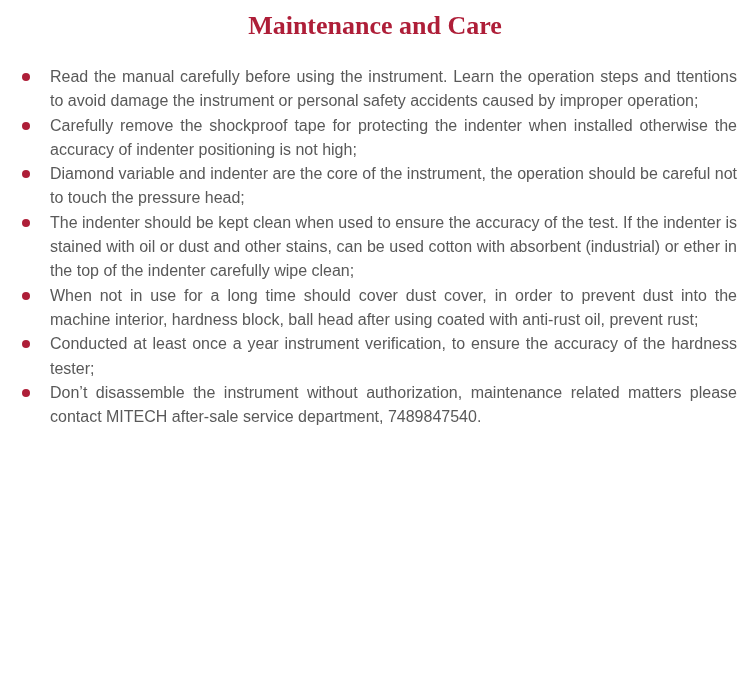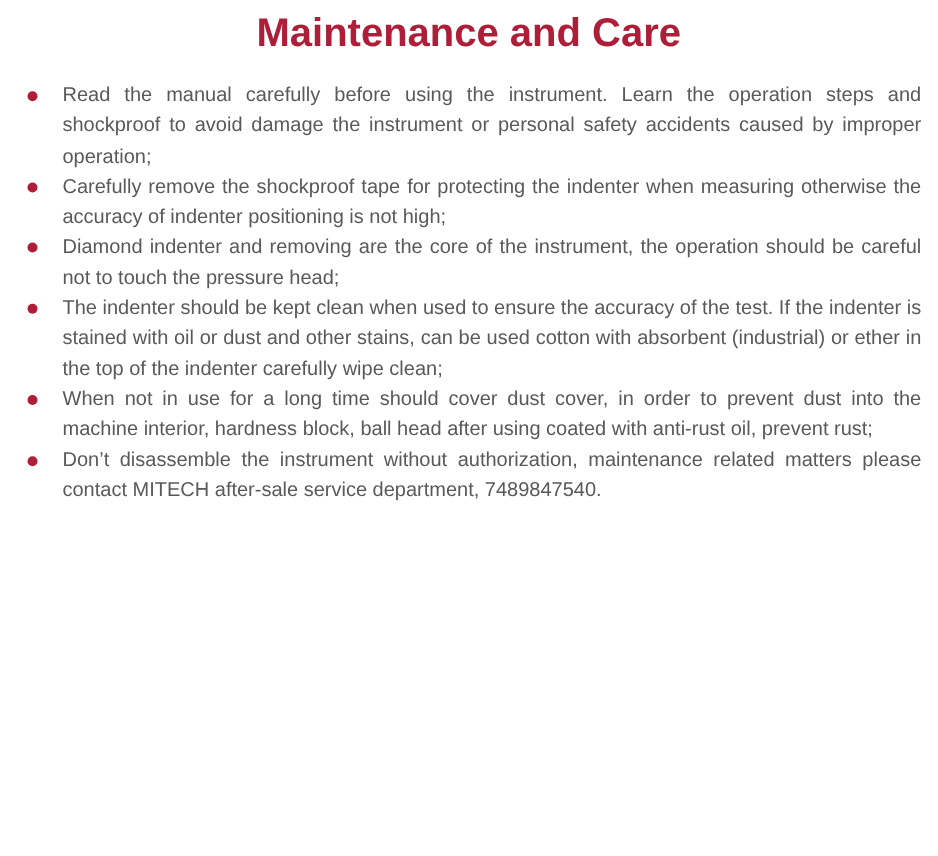--- a/index.html
+++ b/index.html
@@ -17,23 +17,23 @@
     font-family: "Liberation Sans", sans-serif;
   }
   .page {
     width: 750px;
     height: 685px;
     background: #ffffff;
   }
   .page-title {
     margin-top: 12px;
     text-align: center;
-    font-family: Liberation Sans, sans-serif;
+    font-family: Liberation Serif, serif;
     font-weight: bold;
-    font-size: 32px;
+    font-size: 26px;
     line-height: 28px;
     color: var(--accent);
   }
   .maintenance-list {
     list-style: none;
     margin-top: 25px;
     padding: 0 13px 0 22px;
   }
   .item {
     display: flex;
@@ -56,36 +56,40 @@
   }
 </style>
 </head>
 <body>
 
 <div class="page">
   <h1 class="page-title">Maintenance and Care</h1>
   <ul class="maintenance-list">
       <li class="item">
         <span class="bullet"></span>
-        <span class="item-text">Read the manual carefully before using the instrument. Learn the operation steps and shockproof to avoid damage the instrument or personal safety accidents caused by improper operation;</span>
+        <span class="item-text">Read the manual carefully before using the instrument. Learn the operation steps and ttentions to avoid damage the instrument or personal safety accidents caused by improper operation;</span>
       </li>
       <li class="item">
         <span class="bullet"></span>
-        <span class="item-text">Carefully remove the shockproof tape for protecting the indenter when measuring otherwise the accuracy of indenter positioning is not high;</span>
+        <span class="item-text">Carefully remove the shockproof tape for protecting the indenter when installed otherwise the accuracy of indenter positioning is not high;</span>
       </li>
       <li class="item">
         <span class="bullet"></span>
-        <span class="item-text">Diamond indenter and removing are the core of the instrument, the operation should be careful not to touch the pressure head;</span>
+        <span class="item-text">Diamond variable and indenter are the core of the instrument, the operation should be careful not to touch the pressure head;</span>
       </li>
       <li class="item">
         <span class="bullet"></span>
         <span class="item-text">The indenter should be kept clean when used to ensure the accuracy of the test. If the indenter is stained with oil or dust and other stains, can be used cotton with absorbent (industrial) or ether in the top of the indenter carefully wipe clean;</span>
       </li>
       <li class="item">
         <span class="bullet"></span>
         <span class="item-text">When not in use for a long time should cover dust cover, in order to prevent dust into the machine interior, hardness block, ball head after using coated with anti-rust oil, prevent rust;</span>
       </li>
       <li class="item">
         <span class="bullet"></span>
+        <span class="item-text">Conducted at least once a year instrument verification, to ensure the accuracy of the hardness tester;</span>
+      </li>
+      <li class="item">
+        <span class="bullet"></span>
         <span class="item-text">Don’t disassemble the instrument without authorization, maintenance related matters please contact MITECH after-sale service department, 7489847540.</span>
       </li>
     </ul>
 </div>
 
 </body></html>

